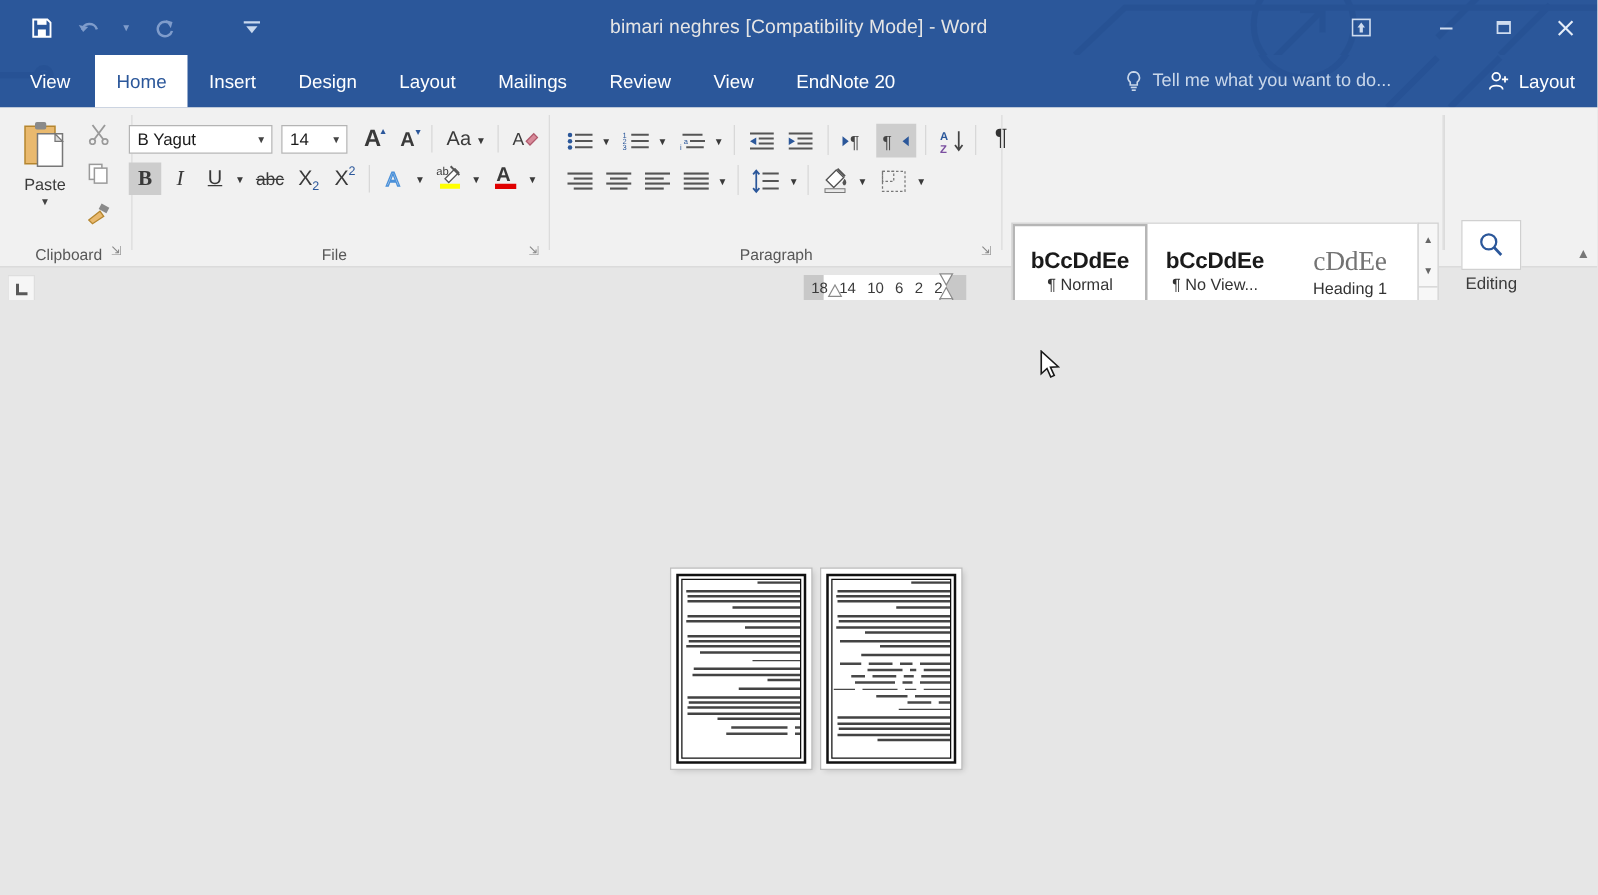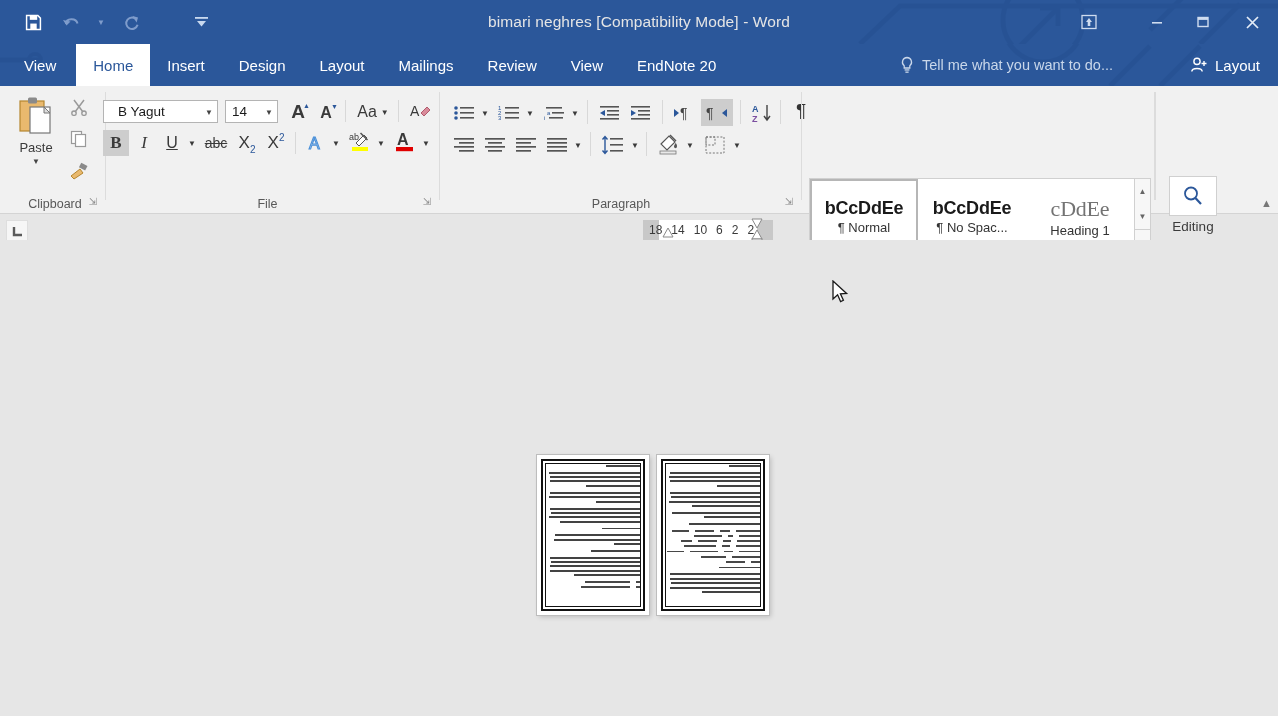--- a/index.html
+++ b/index.html
@@ -82,21 +82,21 @@
     display: flex; flex-direction: column; align-items: center; padding-top: 4px;
   }
   .clip-paste .lbl { font-size: 13px; color: #3b3b3b; margin-top: 2px; }
   .clip-small { position: absolute; left: 60px; width: 30px; height: 30px;
     display: flex; align-items: center; justify-content: center; }
 
   
   .fontname {
     position: absolute; left: 103px; top: 14px; width: 115px; height: 23px;
     background: #fff; border: 1px solid #b4b4b4; font-size: 13.5px; color: #1a1a1a;
-    display: flex; align-items: center; padding-left: 14px;
+    display: flex; align-items: center; padding-left: 6px;
   }
   .fontsize {
     position: absolute; left: 225px; top: 14px; width: 53px; height: 23px;
     background: #fff; border: 1px solid #b4b4b4; font-size: 13.5px; color: #1a1a1a;
     display: flex; align-items: center; padding-left: 6px;
   }
   .combo-arrow {
     position: absolute; right: 4px; top: 50%; transform: translateY(-50%);
     font-size: 8px; color: #444;
   }
@@ -606,21 +606,21 @@
       <div class="rgroup-sep" style="right:0"></div>
     </div>
 
     <div class="stylebox">
       <div class="stylecell sel">
         <span class="prev">bCcDdEe</span>
         <span class="nm">¶ Normal</span>
       </div>
       <div class="stylecell">
         <span class="prev">bCcDdEe</span>
-        <span class="nm">¶ No Spac...</span>
+        <span class="nm">¶ No View...</span>
       </div>
       <div class="stylecell">
         <span class="prev h1">cDdEe</span>
         <span class="nm">Heading 1</span>
       </div>
     </div>
     <div class="stylescroll">
       <div>▲</div>
       <div>▼</div>
       <div style="border-top:1px solid #d0d0d0;font-size:7px">▼<span style="font-size:0">.</span></div>

